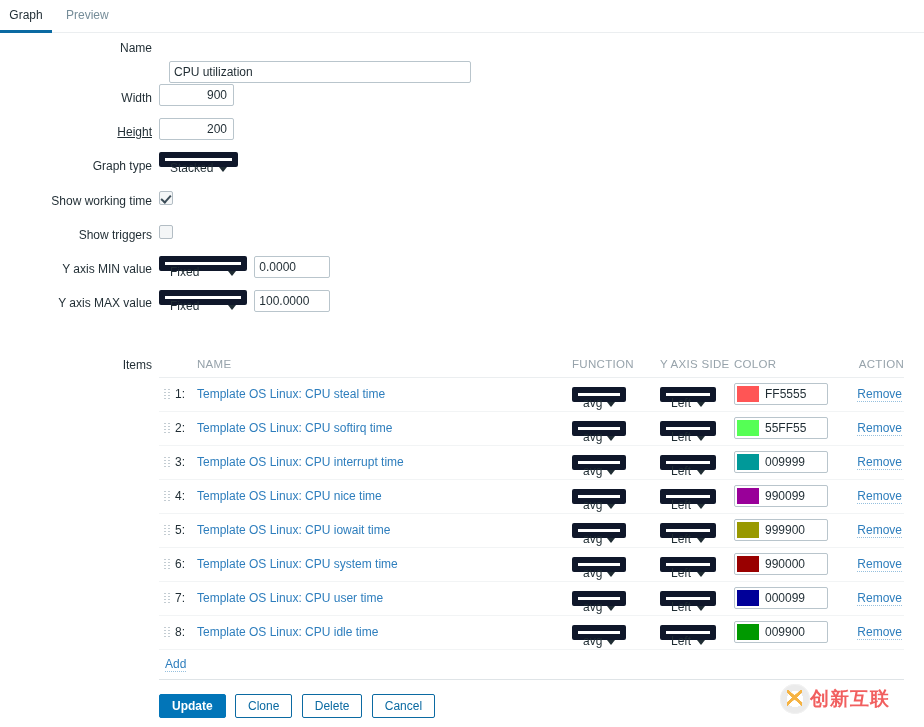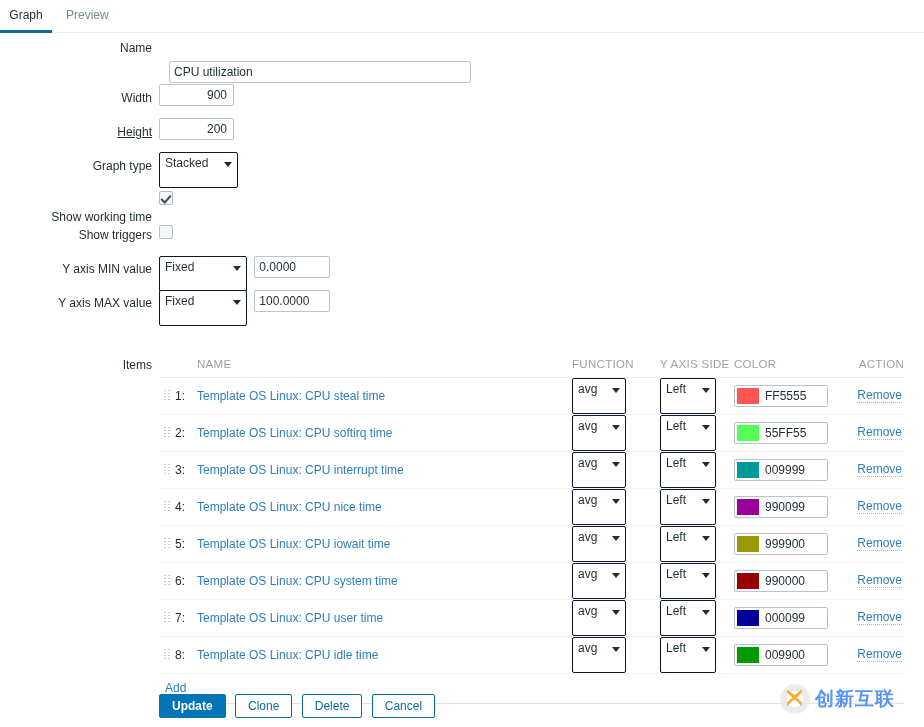--- a/index.html
+++ b/index.html
@@ -56,22 +56,22 @@
     background: #fff;
     padding: 0 4px;
     outline: none;
     border-radius: 2px;
   }
   input.txt.num { text-align: right; padding-right: 6px; }
 
   .sel {
     position: relative;
     display: inline-block;
-    height: 36px;
-    border: 1px solid #0f172a;
+    height: 15px;
+    border: 6px solid #0f172a;
     background: #fff;
     border-radius: 2px;
     font-size: 12px;
     color: #1f2c33;
     line-height: 20px;
     padding: 0 20px 0 5px;
     cursor: pointer;
     vertical-align: top;
     white-space: nowrap;
   }
@@ -220,22 +220,21 @@
   .wm-logo::before {
     content: "";
     position: absolute; left: 7px; top: 6px;
     width: 15px; height: 17px;
     background:
       linear-gradient(42deg, transparent 46%, #f5a623 47% 60%, transparent 61%),
       linear-gradient(-42deg, transparent 46%, #f5a623 47% 60%, transparent 61%);
   }
   .wm-text {
     font-size: 19px; font-weight: bold;
-    color: #3b82f6;
-    margin-left: 5px;
+    color: #ef4444;
     letter-spacing: 1px;
     font-family: Liberation Serif, serif;
     white-space: nowrap;
   }
 </style>
 </head>
 <body>
 
 <div id="root">
 
@@ -272,21 +271,21 @@
       <div class="ctl" style="top:17px;">
         <div class="sel" style="width:79px;">
           <span>Stacked</span>
           <span class="caret"></span>
         </div>
       </div>
     </div>
 
 
     <div class="row">
-      <div class="lbl" style="top:21px;margin-top:16px;">Show working time</div>
+      <div class="lbl" style="top:21px;">Show working time</div>
       <div class="ctl" style="top:22px;">
         <span class="chk on"></span>
       </div>
     </div>
 
     <div class="row">
       <div class="lbl" style="top:21px;">Show triggers</div>
       <div class="ctl" style="top:22px;">
         <span class="chk"></span>
       </div>

